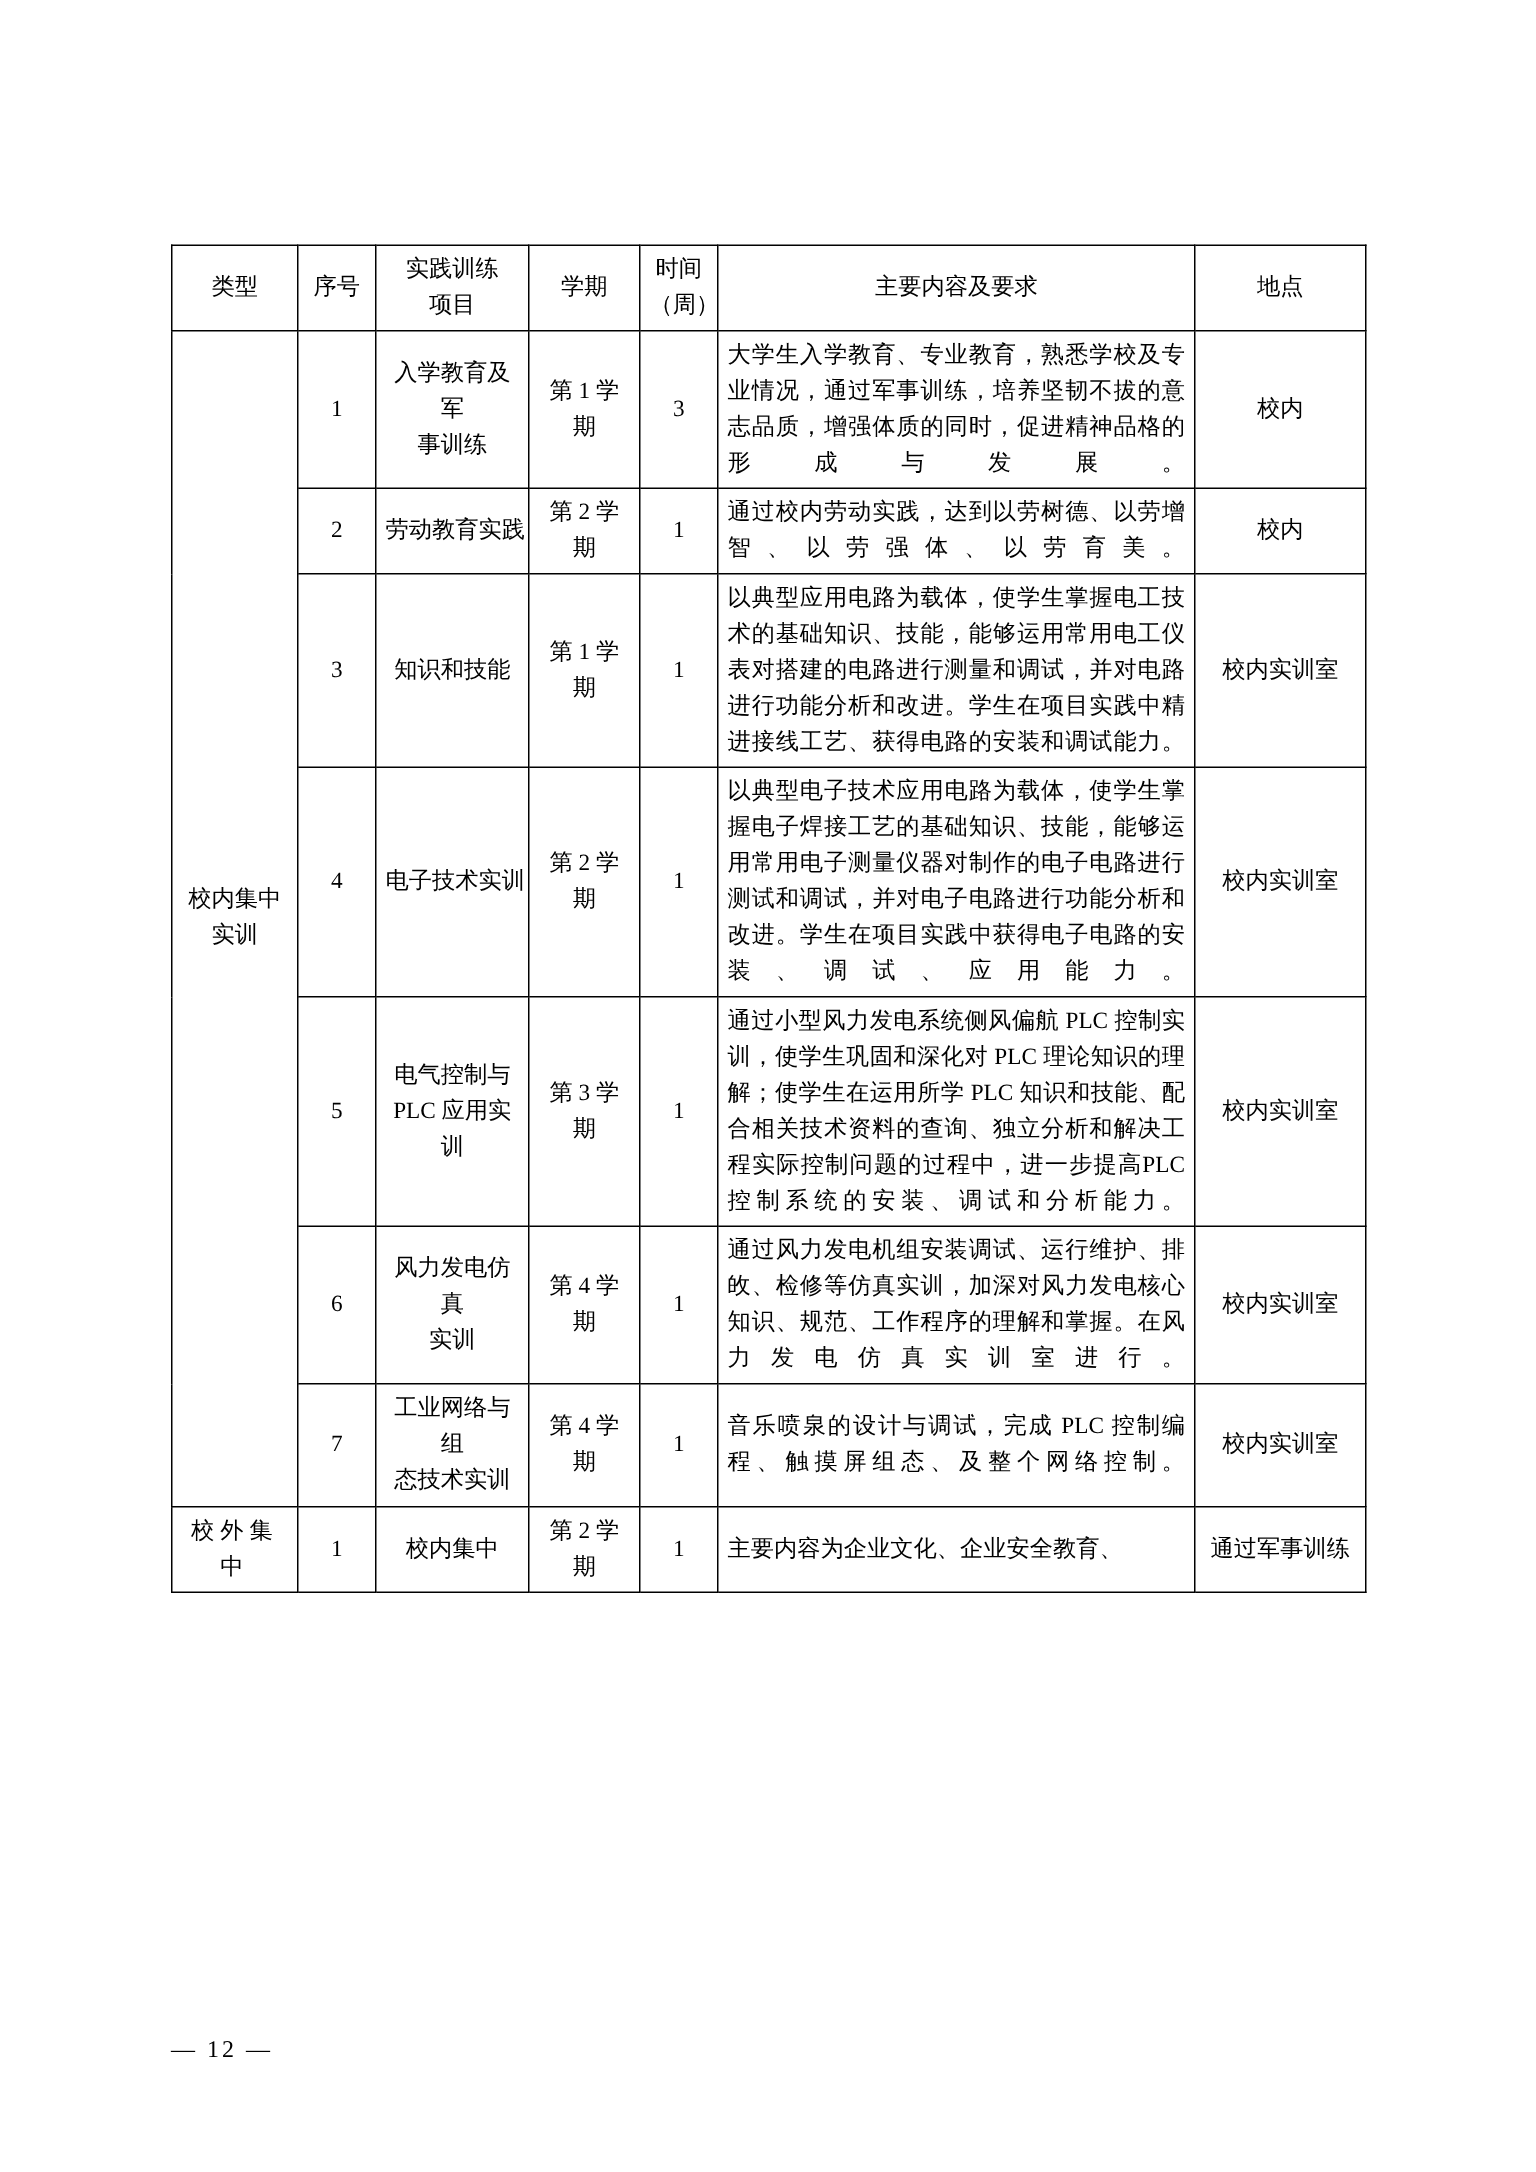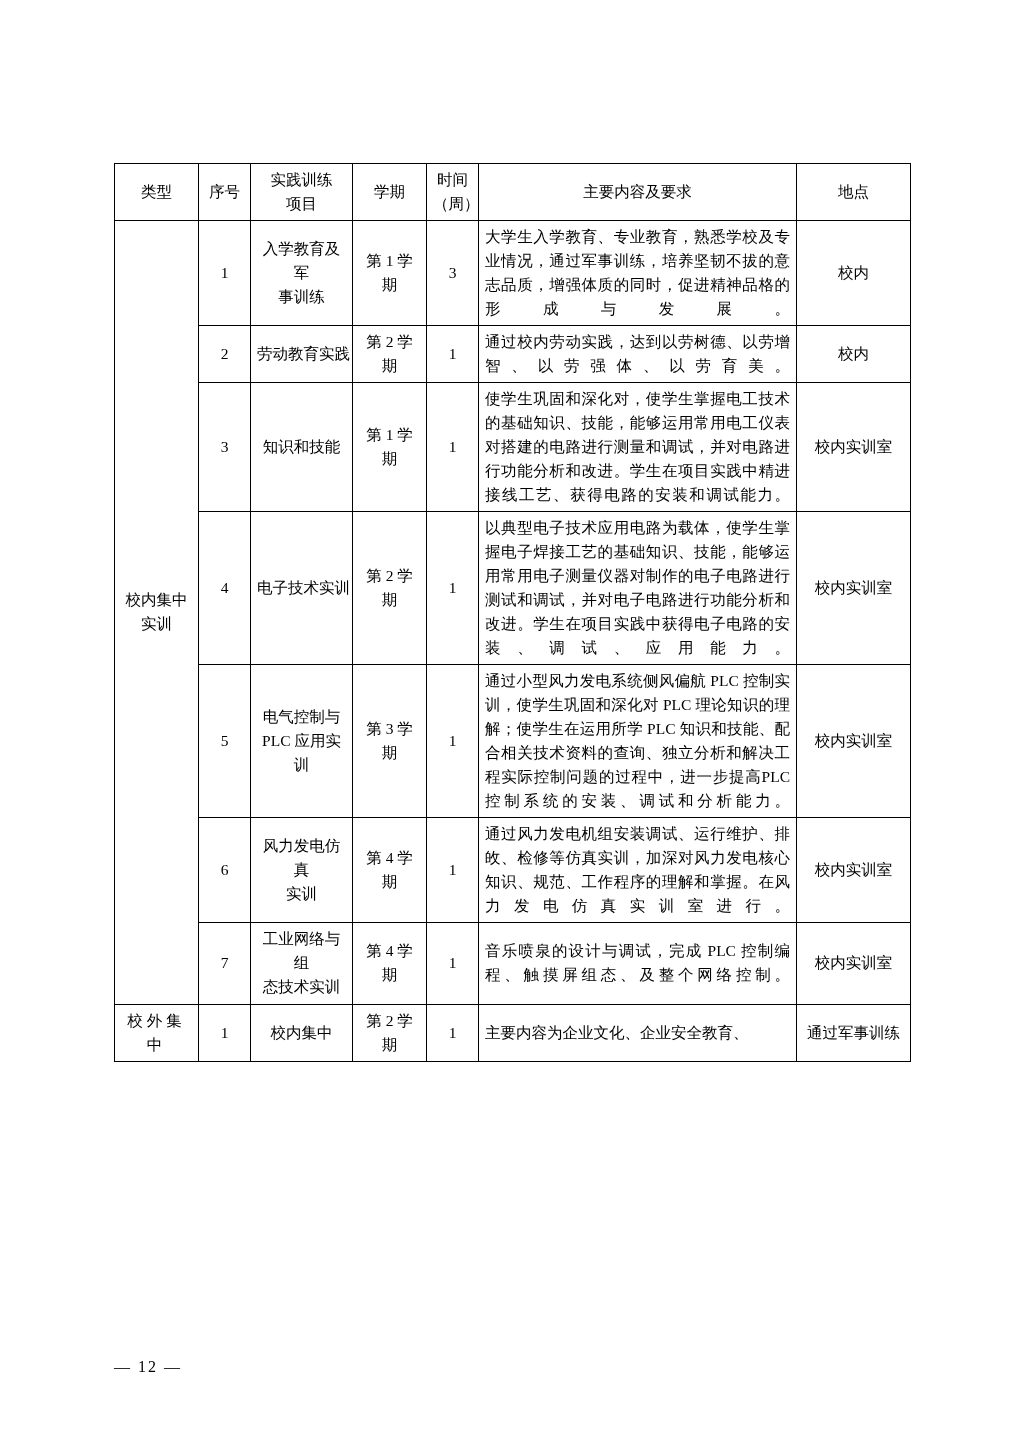--- a/index.html
+++ b/index.html
@@ -141,21 +141,21 @@
         <td>1</td>
         <td class="content-cell just-all">通过校内劳动实践，达到以劳树德、以劳增智、以劳强体、以劳育美。</td>
         <td>校内</td>
       </tr>
 
       <tr>
         <td>3</td>
         <td class="nowrap">知识和技能</td>
         <td>第 1 学期</td>
         <td>1</td>
-        <td class="content-cell just-all">使学生巩固和深化对，使学生掌握电工技术的基础知识、技能，能够运用常用电工仪表对搭建的电路进行测量和调试，并对电路进行功能分析和改进。学生在项目实践中精进接线工艺、获得电路的安装和调试能力。</td>
+        <td class="content-cell just-all">以典型应用电路为载体，使学生掌握电工技术的基础知识、技能，能够运用常用电工仪表对搭建的电路进行测量和调试，并对电路进行功能分析和改进。学生在项目实践中精进接线工艺、获得电路的安装和调试能力。</td>
         <td>校内实训室</td>
       </tr>
 
       <tr>
         <td>4</td>
         <td class="nowrap">电子技术实训</td>
         <td>第 2 学期</td>
         <td>1</td>
         <td class="content-cell just-all">以典型电子技术应用电路为载体，使学生掌握电子焊接工艺的基础知识、技能，能够运用常用电子测量仪器对制作的电子电路进行测试和调试，并对电子电路进行功能分析和改进。学生在项目实践中获得电子电路的安装、调试、应用能力。</td>
         <td>校内实训室</td>

